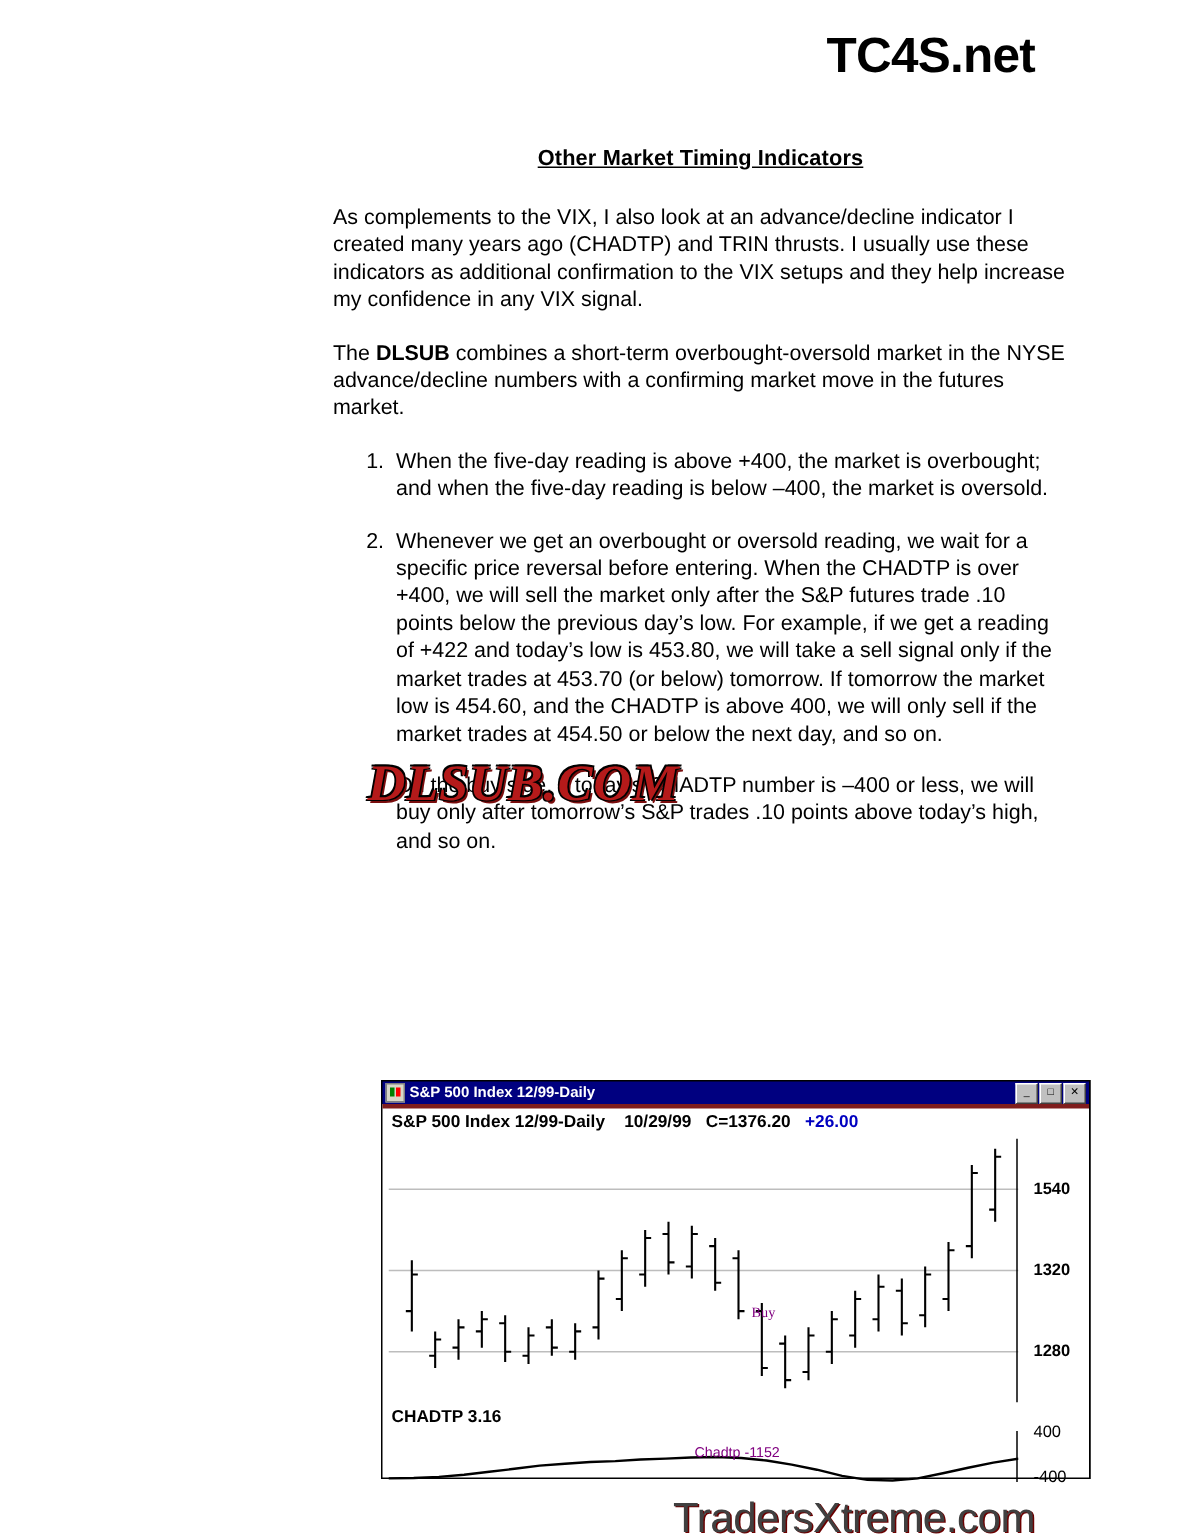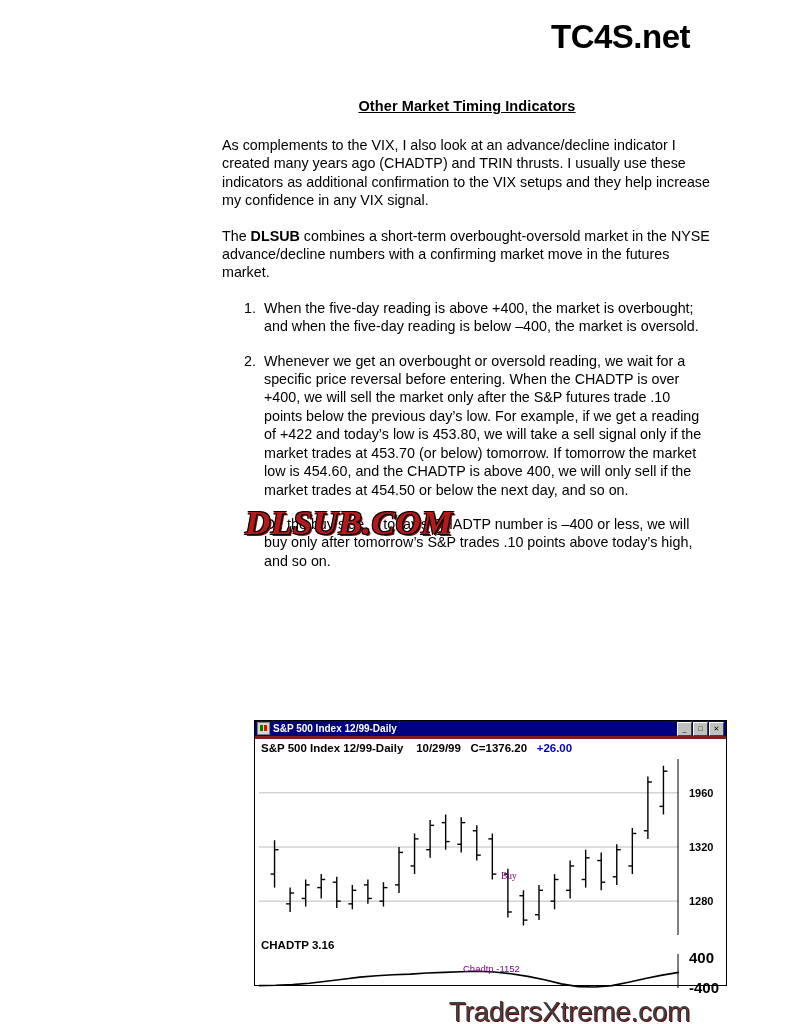--- a/index.html
+++ b/index.html
@@ -191,22 +191,22 @@
     position: absolute;
     left: 428px; top: 20px;
     width: 44px; height: 176px;
     font-size: 11px;
     font-weight: bold;
   }
   .axis-chadtp {
     position: absolute;
     left: 428px; top: 206px;
     width: 44px; height: 44px;
-    font-size: 15px;
-    font-weight: bold;
+    font-size: 11px;
+    font-weight: normal;
   }
   .axis-tick { position: absolute; left: 6px; }
   .buy-label {
     position: absolute;
     left: 246px; top: 132px;
     font-size: 9.5px;
     color: #800080;
     font-family: Liberation Serif, serif;
   }
   .chadtp-note {
@@ -366,21 +366,21 @@
             <line x1="404.44444444444446" x2="404.44444444444446" y1="6.769230769230774" y2="55.50769230769231"></line>
             <line x1="400.44444444444446" x2="404.44444444444446" y1="47.38461538461539" y2="47.38461538461539"></line>
             <line x1="404.44444444444446" x2="408.44444444444446" y1="12.18461538461537" y2="12.18461538461537"></line>
           </g>
         <line x1="419" y1="0" x2="419" y2="176" stroke="#000000" stroke-width="1"></line>
       </svg>
 
       <div class="buy-label">Buy</div>
 
       <div class="axis-price">
-        <div class="axis-tick" style="top:28px;">1960</div>
+        <div class="axis-tick" style="top:28px;">1540</div>
         <div class="axis-tick" style="top:82px;">1320</div>
         <div class="axis-tick" style="top:136px;">1280</div>
       </div>
 
       <div class="chadtp-label">CHADTP  3.16</div>
 
       <svg class="chadtp-pane" viewBox="0 0 420 34" preserveAspectRatio="none">
         <polyline id="chadtp-line" fill="none" stroke="#000000" stroke-width="1.6" points="0.0,31.6 16.8,31.3 33.6,30.6 50.4,29.2 67.2,27.2 84.0,25.2 100.8,23.1 117.6,21.8 134.4,20.7 151.2,20.1 168.0,19.0 184.8,18.4 201.6,17.7 218.4,17.3 235.2,18.0 252.0,19.7 268.8,22.4 285.6,25.8 302.4,29.9 319.2,32.6 336.0,33.0 352.8,31.6 369.6,28.2 386.4,24.5 403.2,21.1 420.0,18.4"></polyline>
         <line x1="419" y1="0" x2="419" y2="34" stroke="#000000" stroke-width="1"></line>
       </svg>

